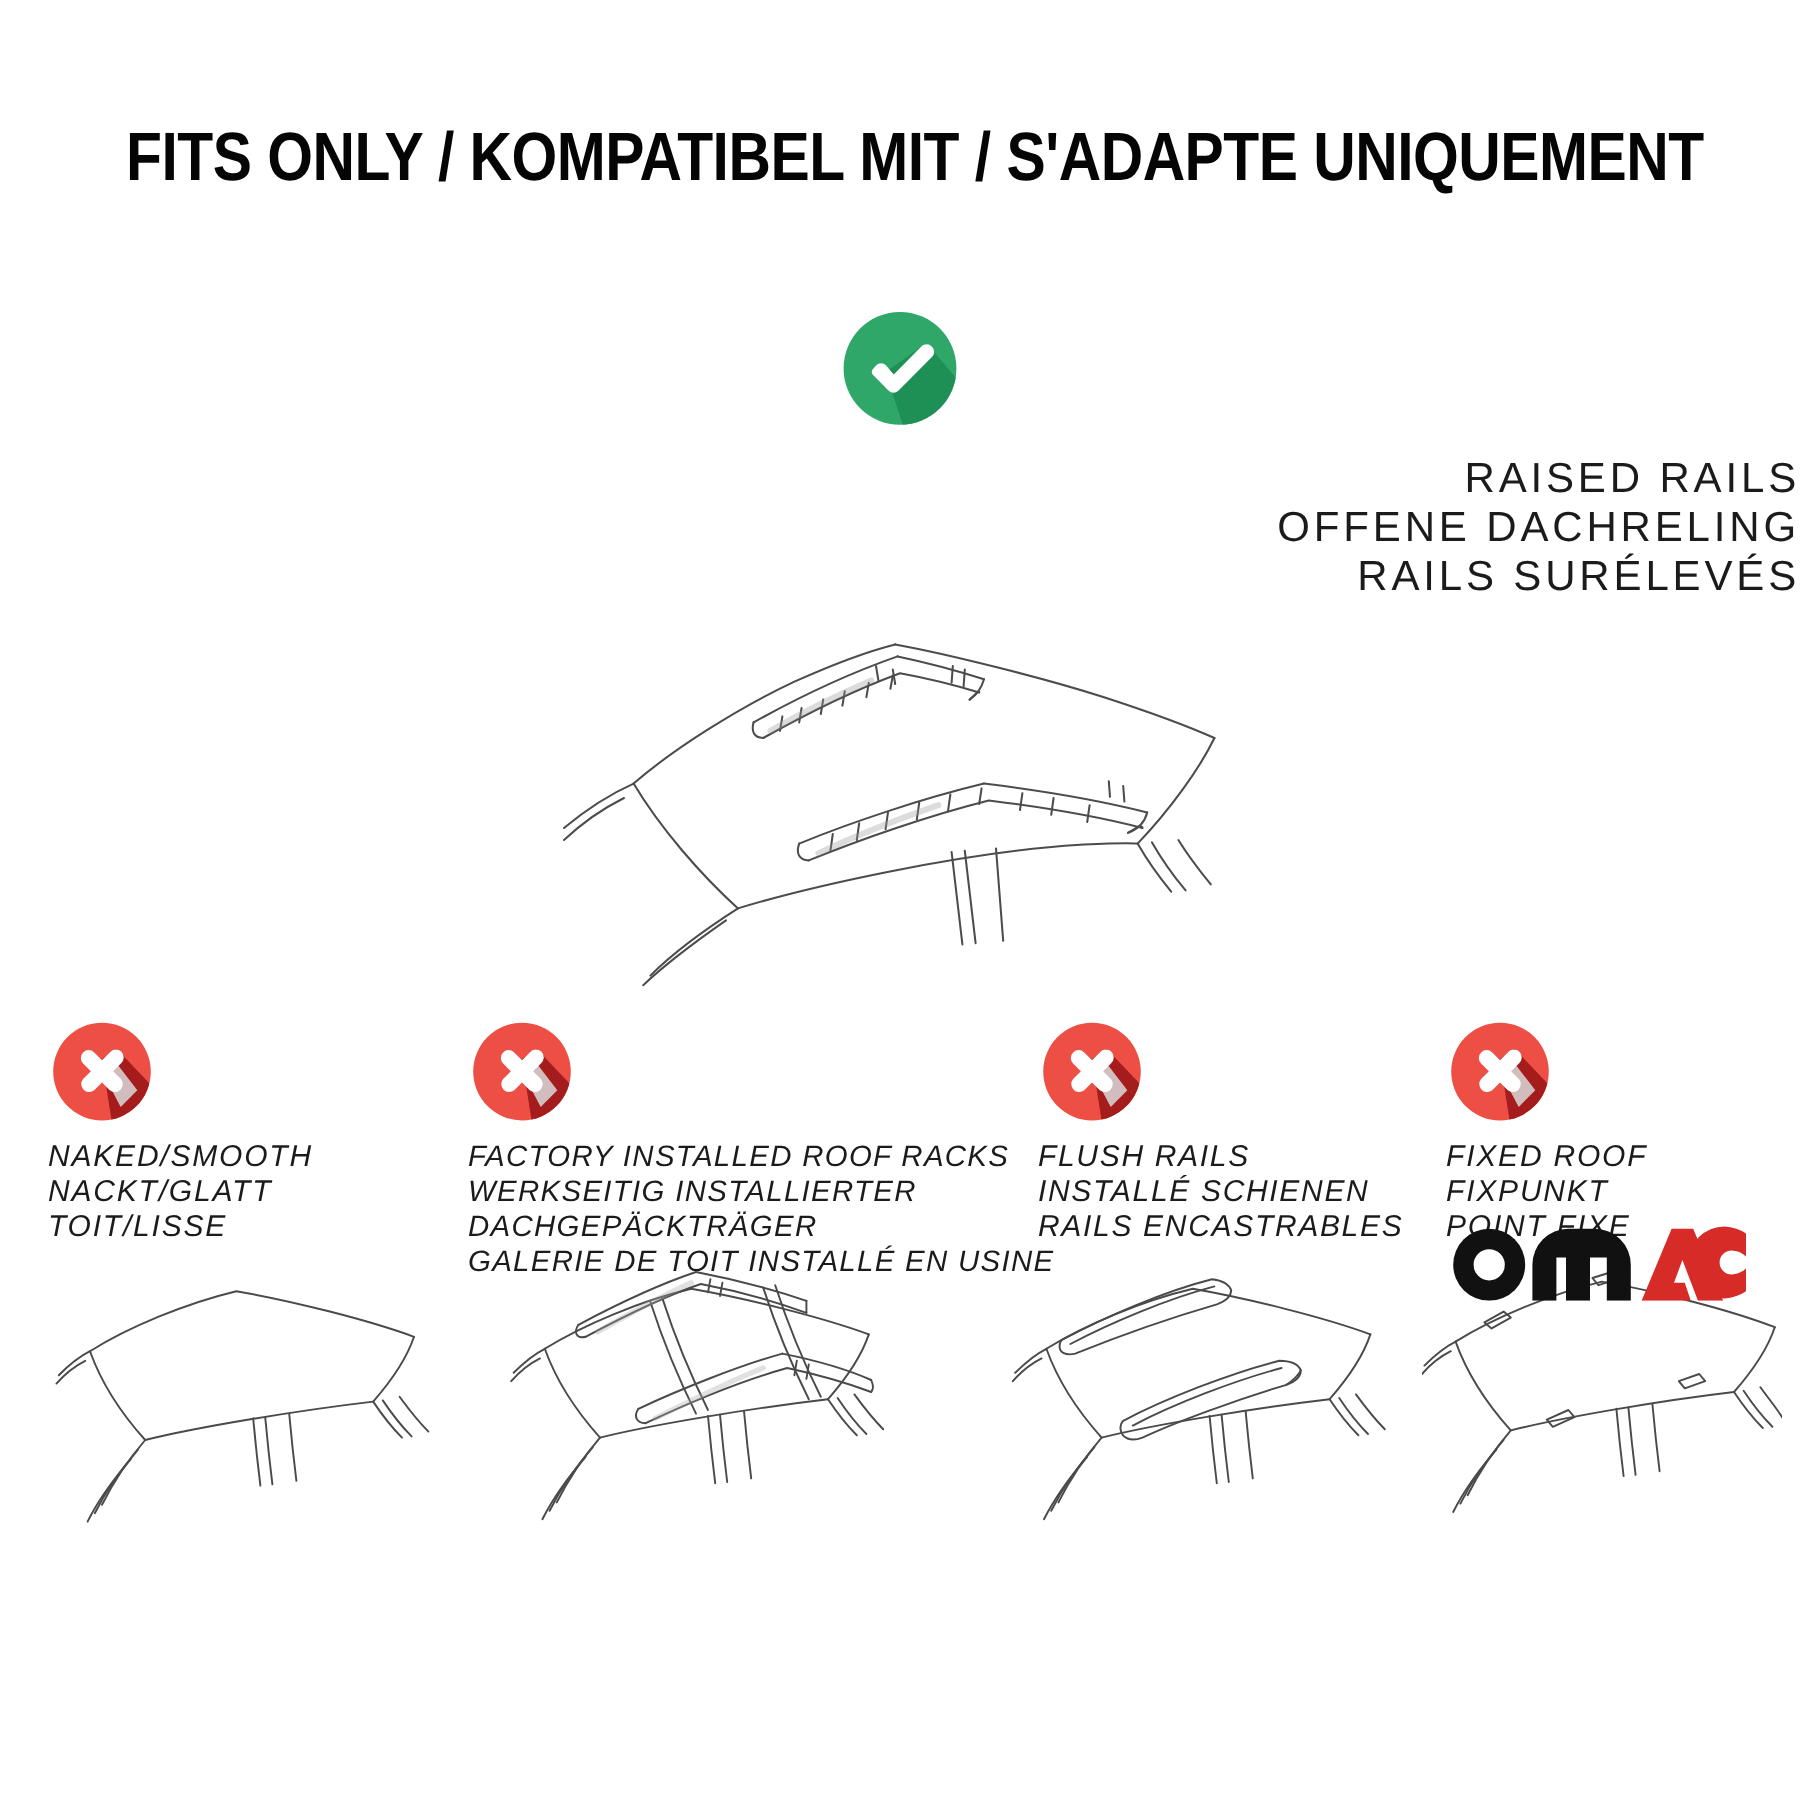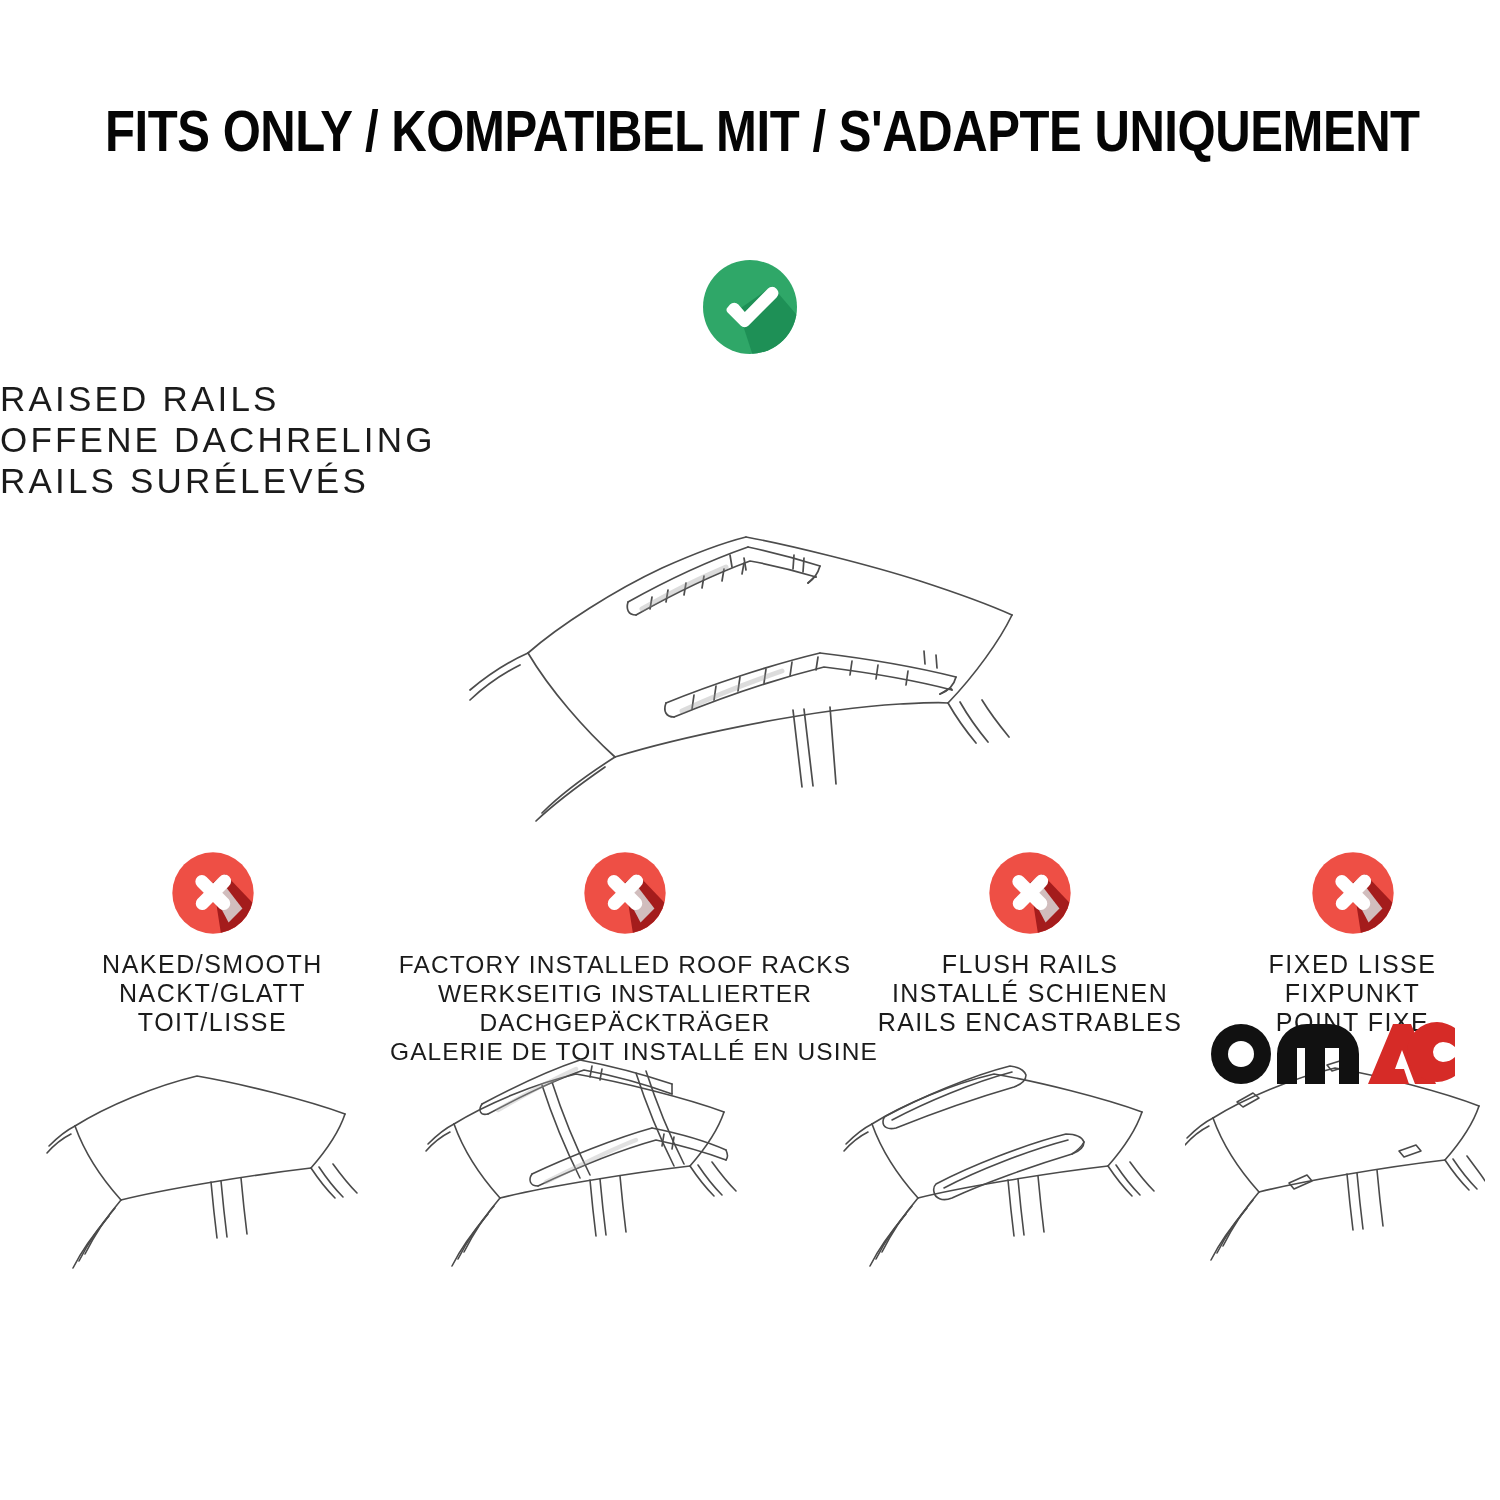--- a/index.html
+++ b/index.html
@@ -26,37 +26,37 @@
     transform-origin:50% 50%;
     white-space:nowrap;
   }
 
   
   .ok-block{position:absolute;left:0;top:255px;width:1500px;text-align:center;}
   .badge{display:inline-block;position:relative;}
   .badge svg{display:block;}
 
   .ok-labels{
-    position:absolute;left:0;top:378px;width:1500px;text-align:left;
+    position:absolute;left:0;top:378px;width:1500px;text-align:right;
   }
   .ok-labels .ln{
     font-size:35px;
     letter-spacing:3.2px;
     line-height:41px;
     color:#1b1b1b;
     font-weight:400;
   }
 
   
   .hero-art{position:absolute;left:400px;top:505px;width:700px;height:330px;}
   .hero-art svg{display:block;width:700px;height:330px;}
 
   
   .cols{position:absolute;left:0;top:848px;width:1500px;height:420px;}
-  .col{position:absolute;top:0;text-align:center;}
+  .col{position:absolute;top:0;font-style:italic;}
   .col-0{left:40px;width:345px;}
   .col-1{left:390px;width:470px;}
   .col-2{left:865px;width:330px;}
   .col-3{left:1205px;width:295px;}
 
   .x-wrap{height:92px;}
   .x-badge{display:inline-block;}
   .x-badge svg{display:block;}
 
   .no-labels{margin-top:10px;}
@@ -279,21 +279,21 @@
                 <path d="M52 40 L66 30 L104 70 L104 104 L62 104 Z" fill="#A41C1C"></path>
               </g>
             <g clip-path="url(#xc3)">
                 <path d="M52 52 L66 44 L86 70 L70 86 Z" fill="#D9D9D9" opacity="0.85"></path>
               </g>
             <path d="M33.8 27.5 a7.6 7.6 0 0 1 10.7 0 L52 35 l7.5 -7.5 a7.6 7.6 0 1 1 10.7 10.7 L62.7 45.7 l7.5 7.5 a7.6 7.6 0 0 1 -10.7 10.7 L52 56.4 l-7.5 7.5 a7.6 7.6 0 0 1 -10.7 -10.7 l7.5 -7.5 -7.5 -7.5 a7.6 7.6 0 0 1 0 -10.7 Z" transform="translate(0,6)" fill="#FFFFFF"></path>
           </svg>
         </span>
       </div>
       <div class="no-labels">
-        <div class="ln">FIXED LISSE</div>
+        <div class="ln">FIXED ROOF</div>
         <div class="ln">FIXPUNKT</div>
         <div class="ln">POINT FIXE</div>
       </div>
     </div>
   </div>
 
   <div class="art-row">
 
     <div class="art-cell art-0">
       <svg width="330" height="250" viewBox="0 0 330 250" fill="none" stroke="#4a4a4a" stroke-width="1.6" stroke-linecap="round" stroke-linejoin="round">

